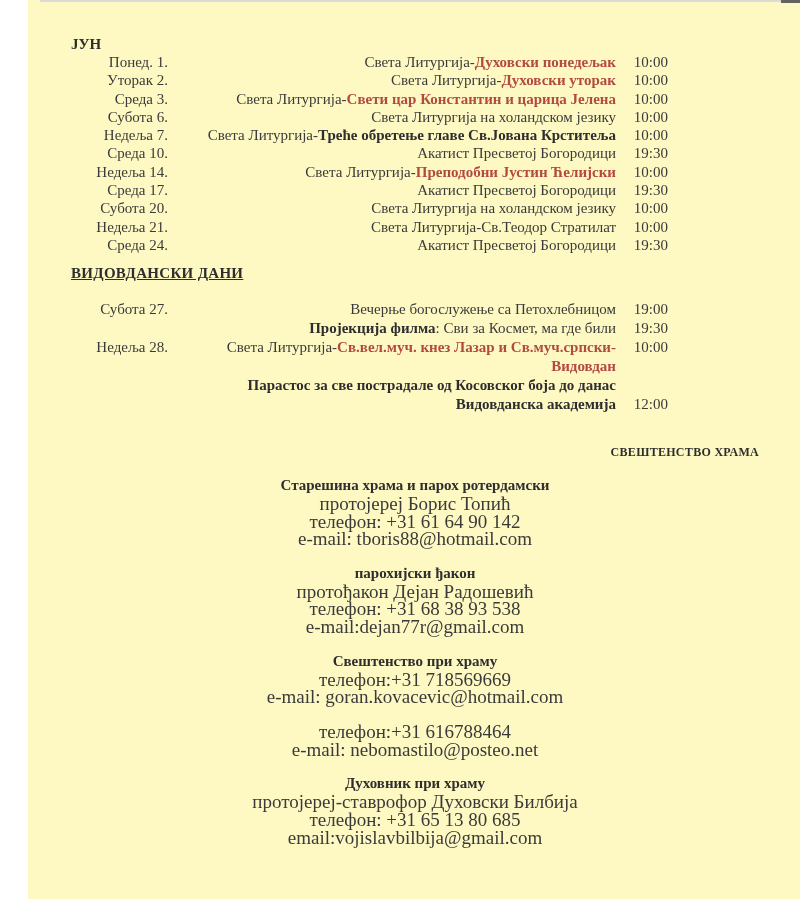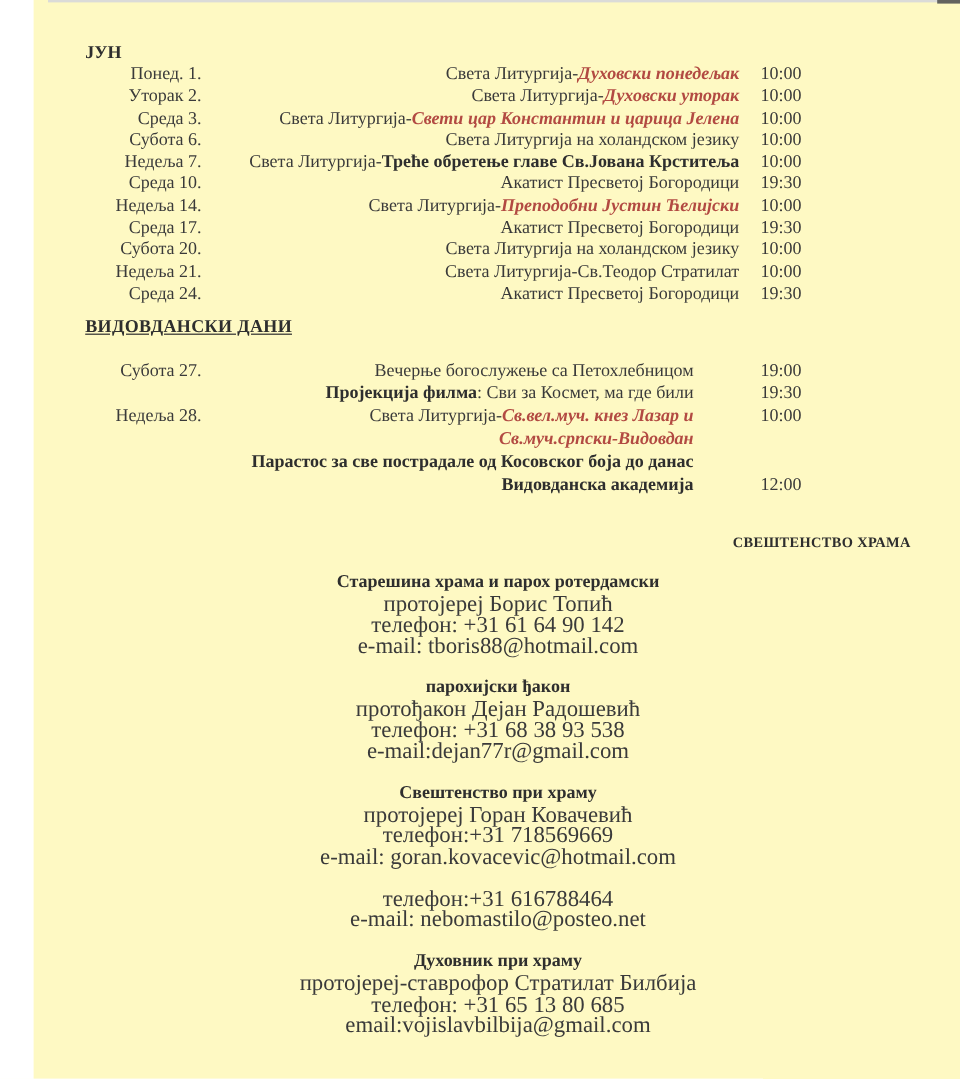--- a/index.html
+++ b/index.html
@@ -24,33 +24,33 @@
     font-weight:bold; color:#2e2e2e;
     font-size:15px; line-height:18px;
   }
 
   .sched { width:597px; }
   .row { display:flex; line-height:18.3px; font-size:15px;text-align:right; }
   .day  { width:97px; flex:none; }
   .desc { flex:1; }
   .time { width:52px; flex:none; }
 
-  .hl-red  { color:#b24a42; font-weight:bold;font-style:italic; }
+  .hl-red  { color:#b24a42; font-weight:bold; }
   .hl-bold { color:#2e2e2e; font-weight:bold; }
 
   .vid-title {
     margin-top:10px;
     text-align:left;
     font-weight:bold; color:#2e2e2e;
     font-size:15px; line-height:19px;
     text-decoration:underline;
     letter-spacing:0.3px;
   }
   .sched.vid { margin-top:17px; }
-  .sched.vid .row { line-height:19px;gap:38px; }
+  .sched.vid .row { line-height:19px; }
 
   .clergy-heading {
     margin-top:29px;
     text-align:right;
     font-weight:bold; color:#2e2e2e;
     font-size:12px; line-height:18px;
     letter-spacing:0.3px;
   }
   .clergy { margin-top:16px; text-align:center; }
   .clergy-group { margin-bottom:17px; }
@@ -180,32 +180,31 @@
         <div class="cline">e-mail: tboris88@hotmail.com</div>
       </div>
       <div class="clergy-group">
         <div class="role">парохијски ђакон</div>
         <div class="cline">протођакон Дејан Радошевић</div>
         <div class="cline">телефон: +31 68 38 93 538</div>
         <div class="cline">e-mail:dejan77r@gmail.com</div>
       </div>
       <div class="clergy-group">
         <div class="role">Свештенство при храму</div>
-        <div class="cline">протојереј Горан Ковачевић</div>
         <div class="cline">телефон:+31 718569669</div>
         <div class="cline">e-mail: goran.kovacevic@hotmail.com</div>
       </div>
       <div class="clergy-group">
 
         <div class="cline">телефон:+31 616788464</div>
         <div class="cline">e-mail: nebomastilo@posteo.net</div>
       </div>
       <div class="clergy-group">
         <div class="role">Духовник при храму</div>
-        <div class="cline">протојереј-ставрофор Стратилат Билбија</div>
+        <div class="cline">протојереј-ставрофор Духовски Билбија</div>
         <div class="cline">телефон: +31 65 13 80 685</div>
         <div class="cline">email:vojislavbilbija@gmail.com</div>
       </div>
     </div>
 
     <div class="footer"></div>
 
   </div>
 </div>
 

